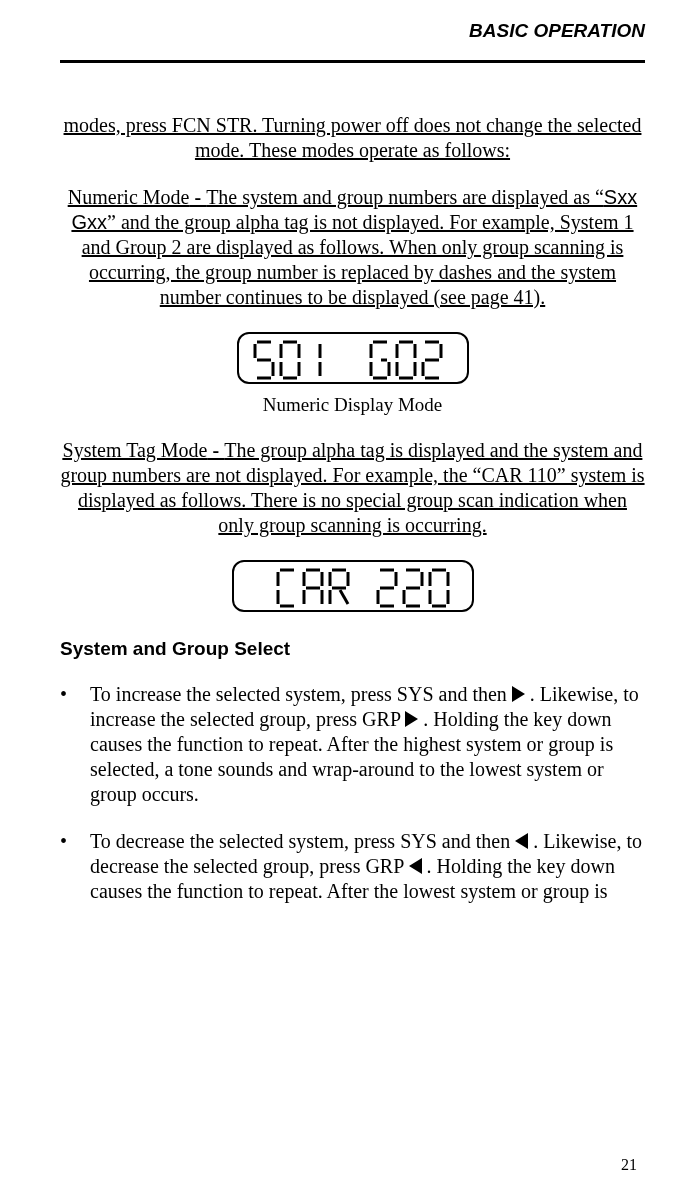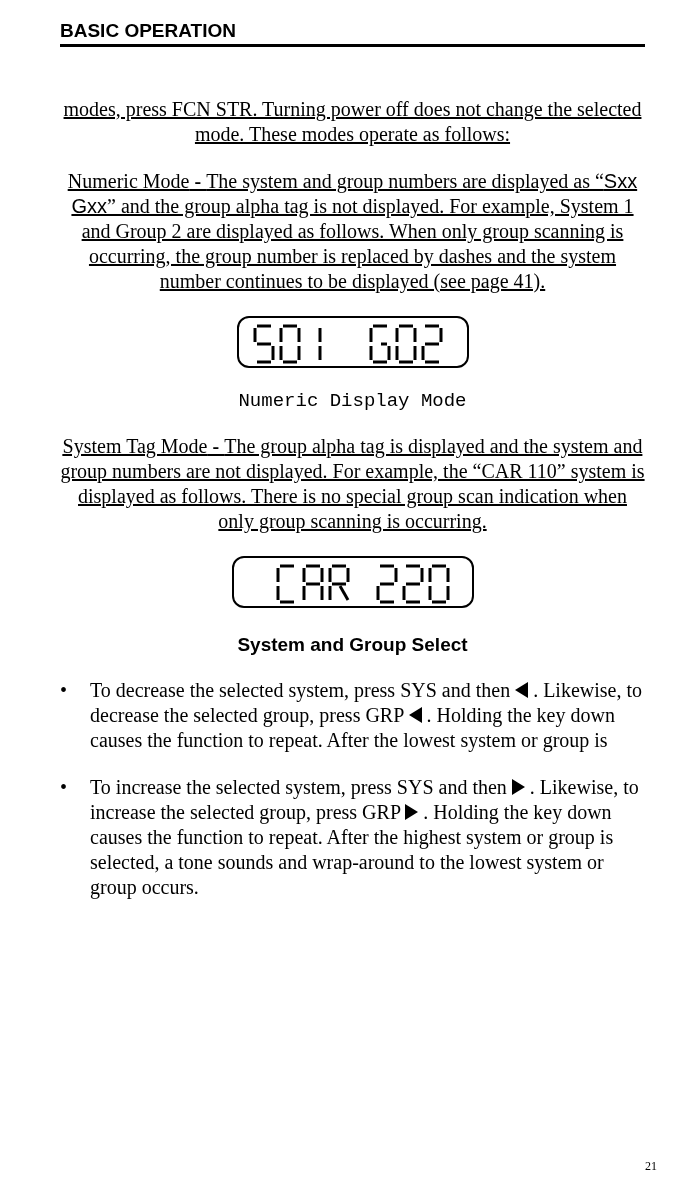--- a/index.html
+++ b/index.html
@@ -16,22 +16,23 @@
     box-sizing: border-box;
     width: 675px;
     height: 1192px;
     padding: 20px 30px 10px 60px;
     position: relative;
   }
   .header-title {
     font-family: Helvetica, Arial, sans-serif;
     font-weight: bold;
     font-size: 19px;
-    text-align: left;
-    margin-bottom: 2px;
+    text-align: right;
+    margin-bottom: 18px;
+    font-style: italic;
   }
   .header-rule {
     border: none;
     border-top: 3px solid #000;
     margin: 0 0 50px 0;
   }
   .body-text {
     font-size: 20px;
     line-height: 1.25;
     margin: 0 0 22px 0;
@@ -46,30 +47,29 @@
   }
   .lcd-box {
     display: inline-block;
     border: 2px solid #000;
     border-radius: 12px;
     padding: 6px 14px 2px 14px;
     min-width: 200px;
   }
   .lcd-box svg { display: block; margin: 0 auto; }
   .fig-caption {
-    font-family: Liberation Mono, monospace;
+    font-family: Liberation Serif, serif;
     font-size: 19px;
-    margin-top: 18px;
+    margin-top: 6px;
   }
   .subhead {
     font-family: Helvetica, Arial, sans-serif;
     font-weight: bold;
     font-size: 19px;
     margin: 0 0 22px 0;
-    text-align: center;
   }
   .indent-first {
     text-indent: 38px;
   }
   ul.bullets {
     list-style: none;
     margin: 0;
     padding: 0;
   }
   ul.bullets > li {
@@ -88,22 +88,22 @@
   }
   .tri {
     display: inline-block;
     vertical-align: -1px;
   }
   .tri-right { border-left: 13px solid #000; border-top: 8px solid transparent; border-bottom: 8px solid transparent; }
   .tri-left  { border-right: 13px solid #000; border-top: 8px solid transparent; border-bottom: 8px solid transparent; }
   .page-number {
     position: absolute;
     bottom: 18px;
-    right: 18px;
-    font-size: 12px;
+    right: 38px;
+    font-size: 16px;
   }
   
   .seg line { stroke: #000; stroke-width: 3; stroke-linecap: butt; }
 </style>
 </head>
 <body>
 
 <div class="page">
 
   <div class="header-title">BASIC OPERATION</div>
@@ -230,30 +230,30 @@
           <line x1="2" y1="36" x2="16" y2="36"></line>
         </g>
       </svg>
     </div>
   </div>
 
   <p class="subhead">System and Group Select</p>
 
 
   <ul class="bullets">
+    <li>
+      <span>To increase the selected system, press SYS and then </span>
+      <span class="tri tri-right"></span>
+      <span>. Likewise, to increase the selected group, press GRP </span>
+      <span class="tri tri-right"></span>
+      <span>. Holding the key down causes the function to repeat. After the highest system or group is selected, a tone sounds and wrap-around to the lowest system or group occurs.</span>
+    </li>
     <li>
       <span>To decrease the selected system, press SYS and then </span>
       <span class="tri tri-left"></span>
       <span>. Likewise, to decrease the selected group, press GRP </span>
       <span class="tri tri-left"></span>
       <span>. Holding the key down causes the function to repeat. After the lowest system or group is</span>
     </li>
-    <li>
-      <span>To increase the selected system, press SYS and then </span>
-      <span class="tri tri-right"></span>
-      <span>. Likewise, to increase the selected group, press GRP </span>
-      <span class="tri tri-right"></span>
-      <span>. Holding the key down causes the function to repeat. After the highest system or group is selected, a tone sounds and wrap-around to the lowest system or group occurs.</span>
-    </li>
   </ul>
 
   <div class="page-number">21</div>
 </div>
 
 </body></html>

